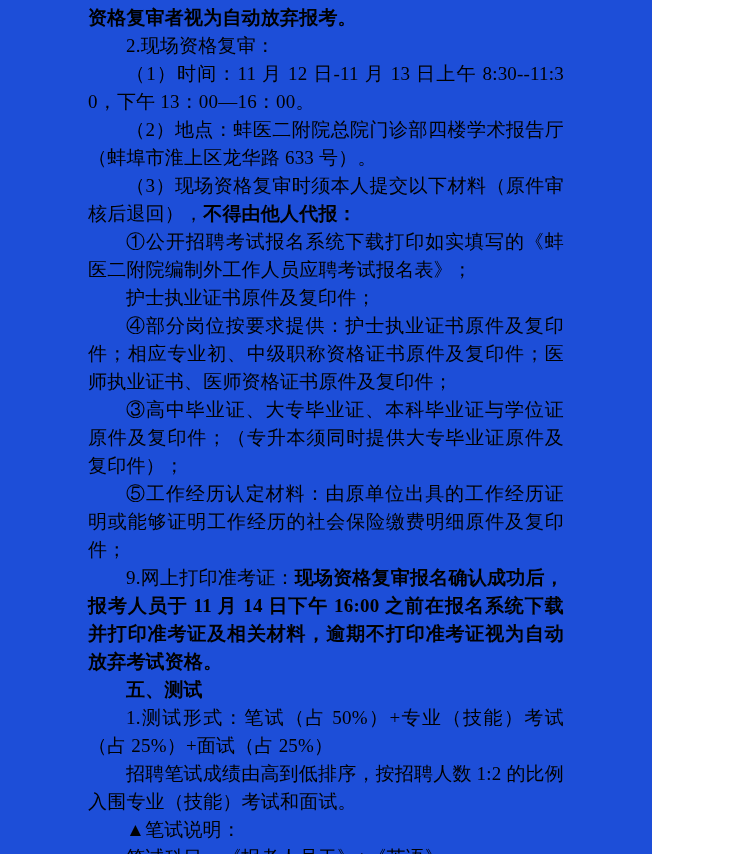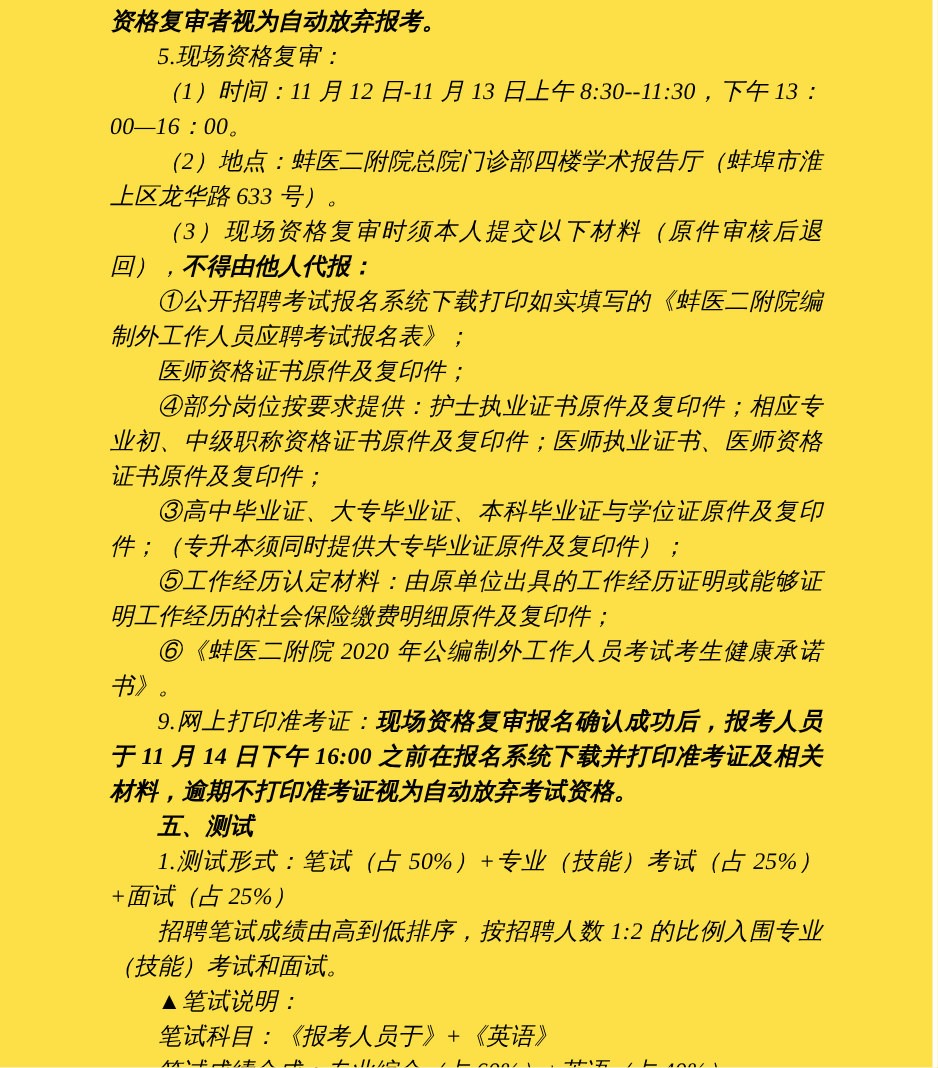--- a/index.html
+++ b/index.html
@@ -9,26 +9,25 @@
   }
   body {
     width: 750px;
     height: 854px;
     overflow: hidden;
     font-family: "Liberation Serif", "DejaVu Serif", serif;
     color: #000000;
   }
   .doc-page {
     box-sizing: border-box;
-    width: 746px;
+    width: 652px;
     height: 854px;
     padding: 4px 88px 0 88px;
-    background: #fde047;
+    background: #1d4ed8;
     overflow: hidden;
-    font-style: italic;
   }
   .para {
     margin: 0;
     padding: 0;
     font-size: 19px;
     line-height: 28px;
     text-align: justify;
     text-justify: inter-ideograph;
     letter-spacing: 0.2px;
     word-break: break-all;
@@ -42,30 +41,29 @@
   .run.bold {
     font-weight: bold;
   }
 </style>
 </head>
 <body style="background: rgb(255, 255, 255); color: rgb(0, 0, 0);">
 
 <div class="doc-page">
   <div>
       <p class="para"><span class="run bold">资格复审者视为自动放弃报考。</span></p>
-      <p class="para indent"><span class="run">5.现场资格复审：</span></p>
+      <p class="para indent"><span class="run">2.现场资格复审：</span></p>
       <p class="para indent"><span class="run">（1）时间：11 月 12 日-11 月 13 日上午 8:30--11:30，下午 13：00—16：00。</span></p>
       <p class="para indent"><span class="run">（2）地点：蚌医二附院总院门诊部四楼学术报告厅（蚌埠市淮上区龙华路 633 号）。</span></p>
       <p class="para indent"><span class="run">（3）现场资格复审时须本人提交以下材料（原件审核后退回），</span><span class="run bold">不得由他人代报：</span></p>
       <p class="para indent"><span class="run">①公开招聘考试报名系统下载打印如实填写的《蚌医二附院编制外工作人员应聘考试报名表》；</span></p>
-      <p class="para indent"><span class="run">医师资格证书原件及复印件；</span></p>
+      <p class="para indent"><span class="run">护士执业证书原件及复印件；</span></p>
       <p class="para indent"><span class="run">④部分岗位按要求提供：护士执业证书原件及复印件；相应专业初、中级职称资格证书原件及复印件；医师执业证书、医师资格证书原件及复印件；</span></p>
       <p class="para indent"><span class="run">③高中毕业证、大专毕业证、本科毕业证与学位证原件及复印件；（专升本须同时提供大专毕业证原件及复印件）；</span></p>
       <p class="para indent"><span class="run">⑤工作经历认定材料：由原单位出具的工作经历证明或能够证明工作经历的社会保险缴费明细原件及复印件；</span></p>
-      <p class="para indent"><span class="run">⑥《蚌医二附院 2020 年公编制外工作人员考试考生健康承诺书》。</span></p>
       <p class="para indent"><span class="run">9.网上打印准考证：</span><span class="run bold">现场资格复审报名确认成功后，报考人员于 11 月 14 日下午 16:00 之前在报名系统下载并打印准考证及相关材料，逾期不打印准考证视为自动放弃考试资格。</span></p>
       <p class="para indent"><span class="run bold">五、测试</span></p>
       <p class="para indent"><span class="run">1.测试形式：笔试（占 50%）+专业（技能）考试（占 25%）+面试（占 25%）</span></p>
       <p class="para indent"><span class="run">招聘笔试成绩由高到低排序，按招聘人数 1:2 的比例入围专业（技能）考试和面试。</span></p>
       <p class="para indent"><span class="run">▲笔试说明：</span></p>
       <p class="para indent"><span class="run">笔试科目：《报考人员于》+《英语》</span></p>
       <p class="para indent"><span class="run">笔试成绩合成：专业综合（占 60%）+英语（占 40%）</span></p>
     </div>
 </div>
 

